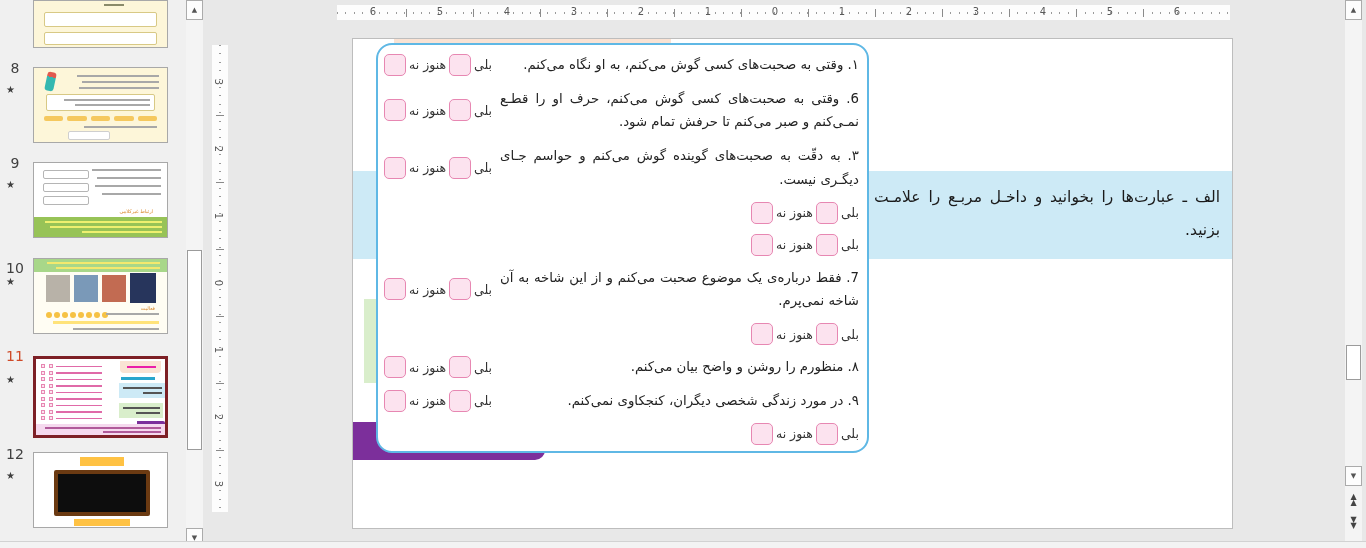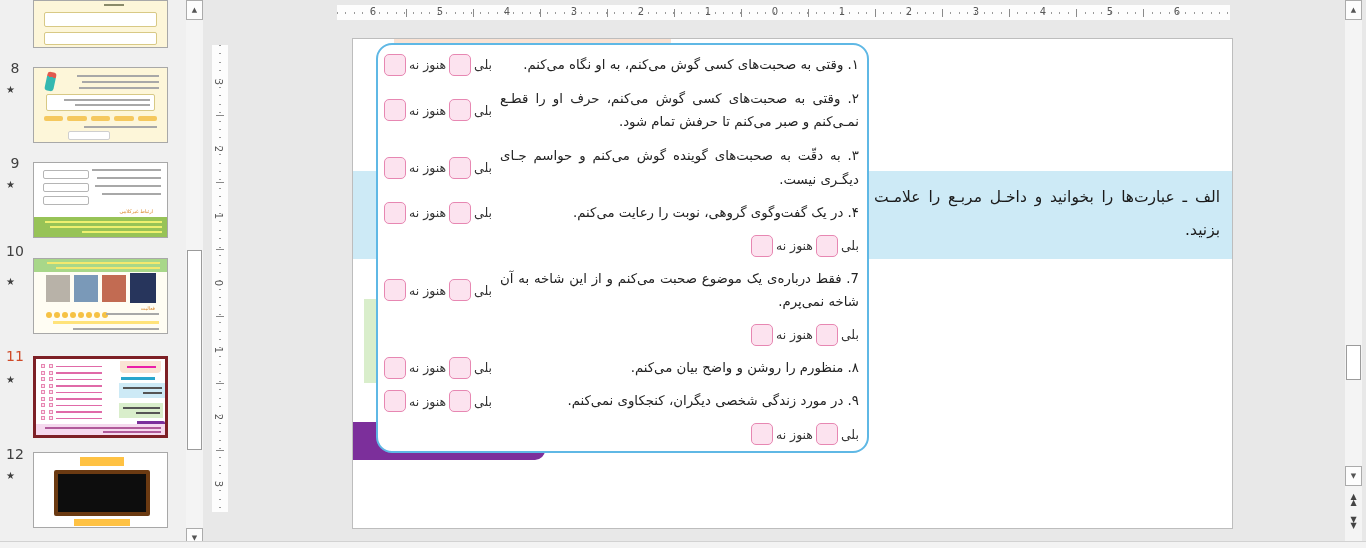--- a/index.html
+++ b/index.html
@@ -130,21 +130,21 @@
         <div class="wbox" style="left:9px;top:20px;width:46px;height:9px;border-color:#b5b5b5;"></div>
         <div class="wbox" style="left:9px;top:33px;width:46px;height:9px;border-color:#b5b5b5;"></div>
         <div class="tiny-heading" style="right:14px;top:45px;">ارتباط غیرکلامی</div>
         <div style="position:absolute;left:0;right:0;bottom:0;height:20px;background:#97c357;">
           <div class="bar" style="right:5px;top:4px;width:88%;background:#eef06f;height:1.5px;"></div>
           <div class="bar" style="right:5px;top:9px;width:84%;background:#eef06f;height:1.5px;"></div>
           <div class="bar" style="right:5px;top:14px;width:60%;background:#eef06f;height:1.5px;"></div>
           </div>
        </div>
       </div>
-      <div class="slide-num" style="top: 243px;">10</div>
+      <div class="slide-num" style="top: 260px;">10</div>
       <div class="anim-star" style="top: 276px;">★</div>
       <div class="thumb" style="top: 258px; height: 76px;">
         <div style="position:absolute;inset:0;background:#fffdf3;">
         <div style="position:absolute;left:0;right:0;top:0;height:13px;background:#a8d789;">
           <div class="bar" style="right:7px;top:3px;width:85%;background:#f3e96d;height:1.5px;"></div>
           <div class="bar" style="right:7px;top:8px;width:78%;background:#f3e96d;height:1.5px;"></div>
           </div>
         <div style="position:absolute;left:12px;top:16px;width:24px;height:27px;background:#b8b2a8;"></div>
         <div style="position:absolute;left:40px;top:16px;width:24px;height:27px;background:#7a99b8;"></div>
         <div style="position:absolute;left:68px;top:16px;width:24px;height:27px;background:#c26b52;"></div>
@@ -288,35 +288,34 @@
 
       <div class="checklist">
           <div class="cl-row">
             <span class="cl-text">۱. وقتی به صحبت‌های کسی گوش می‌کنم، به او نگاه می‌کنم.</span>
             <span class="cl-label">بلی</span>
             <span class="cl-box"></span>
             <span class="cl-label">هنوز نه</span>
             <span class="cl-box"></span>
           </div>
           <div class="cl-row">
-            <span class="cl-text">۲. وقتی به صحبت‌های کسی گوش می‌کنم، حرف او را قطـع نمـی‌کنم و صبر می‌کنم تا حرفش تمام شود.</span>
+            <span class="cl-text">6. وقتی به صحبت‌های کسی گوش می‌کنم، حرف او را قطـع نمـی‌کنم و صبر می‌کنم تا حرفش تمام شود.</span>
             <span class="cl-label">بلی</span>
             <span class="cl-box"></span>
             <span class="cl-label">هنوز نه</span>
             <span class="cl-box"></span>
           </div>
           <div class="cl-row">
             <span class="cl-text">۳. به دقّت به صحبت‌های گوینده گوش می‌کنم و حواسم جـای دیگـری نیست.</span>
             <span class="cl-label">بلی</span>
             <span class="cl-box"></span>
             <span class="cl-label">هنوز نه</span>
             <span class="cl-box"></span>
           </div>
           <div class="cl-row">
-            <span class="cl-text">۴. در یک گفت‌وگوی گروهی، نوبت را رعایت می‌کنم.</span>
             <span class="cl-label">بلی</span>
             <span class="cl-box"></span>
             <span class="cl-label">هنوز نه</span>
             <span class="cl-box"></span>
           </div>
           <div class="cl-row">
             <span class="cl-label">بلی</span>
             <span class="cl-box"></span>
             <span class="cl-label">هنوز نه</span>
             <span class="cl-box"></span>

